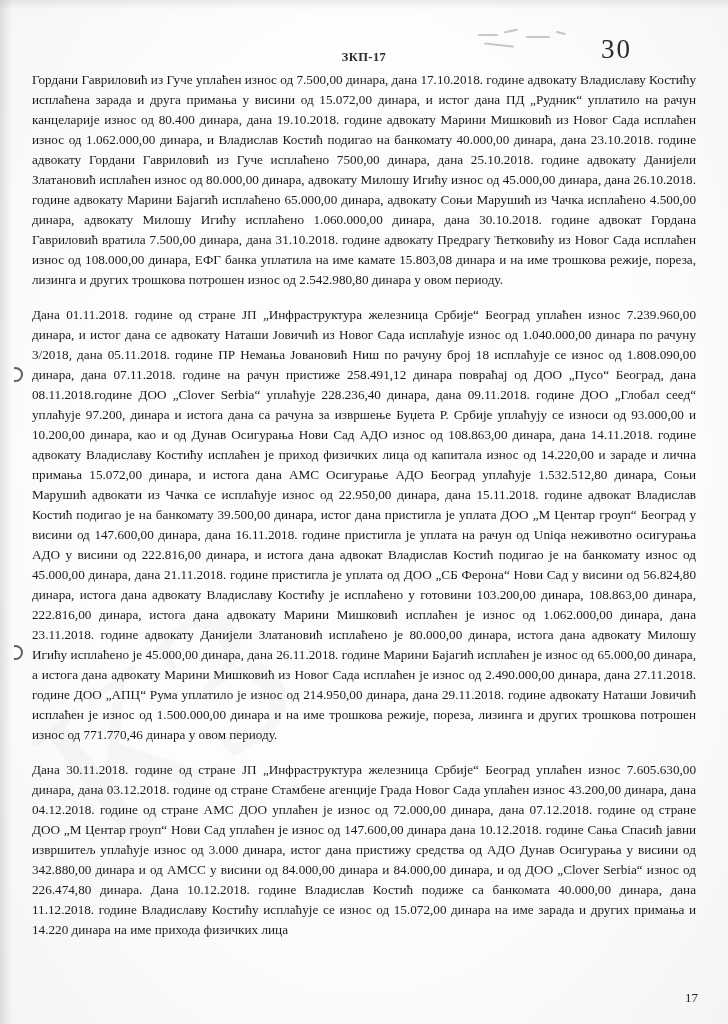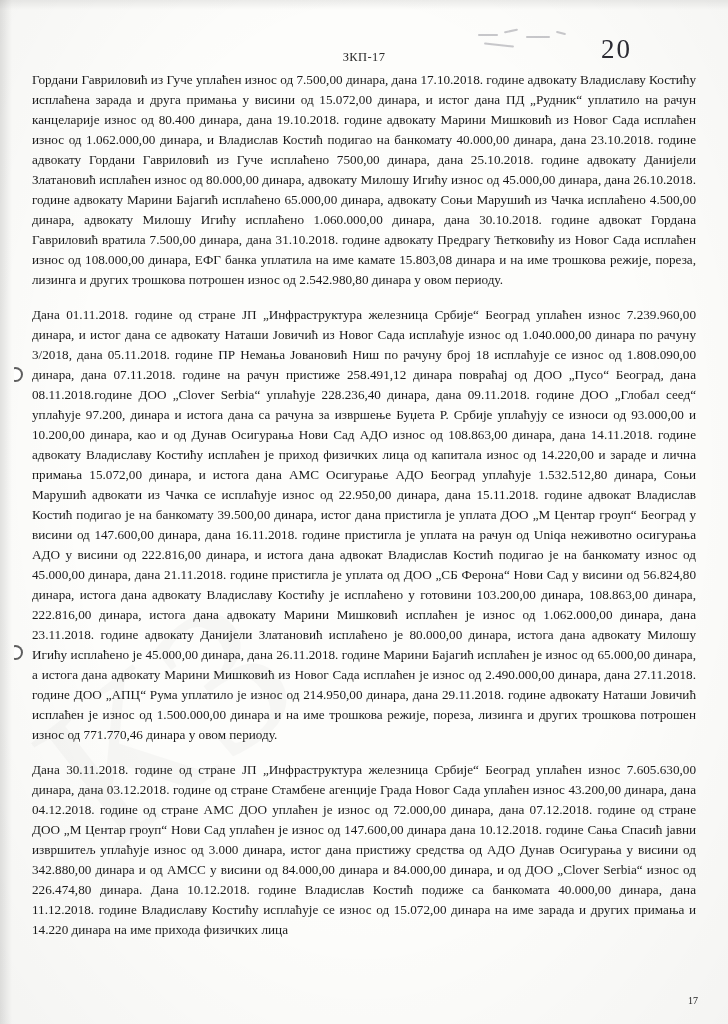--- a/index.html
+++ b/index.html
@@ -45,20 +45,21 @@
   }
   .header-code {
     position: absolute;
     top: 50px;
     left: 0;
     width: 728px;
     text-align: center;
     font-size: 12.5px;
     letter-spacing: 0.4px;
     color: #2a2a2a;
+    font-weight: bold;
   }
   .page-stamp {
     position: absolute;
     top: 34px;
     right: 96px;
     font-family: "Liberation Serif", serif;
     font-size: 27px;
     color: #2b2b33;
     letter-spacing: 2px;
   }
@@ -91,21 +92,21 @@
     text-justify: inter-word;
     hyphens: none;
     color: #1b1b1b;
   }
   p.para.gap {
   }
   .footer-num {
     position: absolute;
     bottom: 18px;
     right: 30px;
-    font-size: 10px;
+    font-size: 13px;
     color: #242424;
   }
   
   .punch {
     position: absolute;
     left: 8px;
     width: 15px;
     height: 15px;
     border-radius: 50%;
     background: #ffffff;
@@ -141,21 +142,21 @@
   <div class="watermark">КЗ</div>
 
   <div class="stamp-marks">
     <span style="left:0px; top:4px; width:20px; height:2px;"></span>
     <span style="left:26px; top:0px; width:14px; height:2px; transform:rotate(-12deg);"></span>
     <span style="left:48px; top:6px; width:24px; height:2px;"></span>
     <span style="left:78px; top:2px; width:10px; height:2px; transform:rotate(14deg);"></span>
     <span style="left:6px; top:14px; width:30px; height:2px; transform:rotate(6deg);"></span>
   </div>
 
-  <div class="page-stamp">20</div>
+  <div class="page-stamp">30</div>
 
   <div class="header-code">ЗКП-17</div>
 
   <div class="punch one"></div>
   <div class="punch two"></div>
 
   <div class="content">
     <p class="para">Гордани Гавриловић из Гуче уплаћен износ од 7.500,00 динара, дана 17.10.2018. године адвокату Владиславу Костићу исплаћена зарада и друга примања у висини од 15.072,00 динара, и истог дана ПД „Рудник“ уплатило на рачун канцеларије износ од 80.400 динара, дана 19.10.2018. године адвокату Марини Мишковић из Новог Сада исплаћен износ од 1.062.000,00 динара, и Владислав Костић подигао на банкомату 40.000,00 динара, дана 23.10.2018. године адвокату Гордани Гавриловић из Гуче исплаћено 7500,00 динара, дана 25.10.2018. године адвокату Данијели Златановић исплаћен износ од 80.000,00 динара, адвокату Милошу Игићу износ од 45.000,00 динара, дана 26.10.2018. године адвокату Марини Бајагић исплаћено 65.000,00 динара, адвокату Соњи Марушић из Чачка исплаћено 4.500,00 динара, адвокату Милошу Игићу исплаћено 1.060.000,00 динара, дана 30.10.2018. године адвокат Гордана Гавриловић вратила 7.500,00 динара, дана 31.10.2018. године адвокату Предрагу Ћетковићу из Новог Сада исплаћен износ од 108.000,00 динара, ЕФГ банка уплатила на име камате 15.803,08 динара и на име трошкова режије, пореза, лизинга и других трошкова потрошен износ од 2.542.980,80 динара у овом периоду.</p>
     <p class="para gap">Дана 01.11.2018. године од стране ЈП „Инфраструктура железница Србије“ Београд уплаћен износ 7.239.960,00 динара, и истог дана се адвокату Наташи Јовичић из Новог Сада исплаћује износ од 1.040.000,00 динара по рачуну 3/2018, дана 05.11.2018. године ПР Немања Јовановић Ниш по рачуну број 18 исплаћује се износ од 1.808.090,00 динара, дана 07.11.2018. године на рачун пристиже 258.491,12 динара повраћај од ДОО „Пусо“ Београд, дана 08.11.2018.године ДОО „Clover Serbia“ уплаћује 228.236,40 динара, дана 09.11.2018. године ДОО „Глобал сеед“ уплаћује 97.200, динара и истога дана са рачуна за извршење Буџета Р. Србије уплаћују се износи од 93.000,00 и 10.200,00 динара, као и од Дунав Осигурања Нови Сад АДО износ од 108.863,00 динара, дана 14.11.2018. године адвокату Владиславу Костићу исплаћен је приход физичких лица од капитала износ од 14.220,00 и зараде и лична примања 15.072,00 динара, и истога дана АМС Осигурање АДО Београд уплаћује 1.532.512,80 динара, Соњи Марушић адвокати из Чачка се исплаћује износ од 22.950,00 динара, дана 15.11.2018. године адвокат Владислав Костић подигао је на банкомату 39.500,00 динара, истог дана пристигла је уплата ДОО „М Центар гроуп“ Београд у висини од 147.600,00 динара, дана 16.11.2018. године пристигла је уплата на рачун од Uniqa неживотно осигурања АДО у висини од 222.816,00 динара, и истога дана адвокат Владислав Костић подигао је на банкомату износ од 45.000,00 динара, дана 21.11.2018. године пристигла је уплата од ДОО „СБ Ферона“ Нови Сад у висини од 56.824,80 динара, истога дана адвокату Владиславу Костићу је исплаћено у готовини 103.200,00 динара, 108.863,00 динара, 222.816,00 динара, истога дана адвокату Марини Мишковић исплаћен је износ од 1.062.000,00 динара, дана 23.11.2018. године адвокату Данијели Златановић исплаћено је 80.000,00 динара, истога дана адвокату Милошу Игићу исплаћено је 45.000,00 динара, дана 26.11.2018. године Марини Бајагић исплаћен је износ од 65.000,00 динара, а истога дана адвокату Марини Мишковић из Новог Сада исплаћен је износ од 2.490.000,00 динара, дана 27.11.2018. године ДОО „АПЦ“ Рума уплатило је износ од 214.950,00 динара, дана 29.11.2018. године адвокату Наташи Јовичић исплаћен је износ од 1.500.000,00 динара и на име трошкова режије, пореза, лизинга и других трошкова потрошен износ од 771.770,46 динара у овом периоду.</p>
     <p class="para gap">Дана 30.11.2018. године од стране ЈП „Инфраструктура железница Србије“ Београд уплаћен износ 7.605.630,00 динара, дана 03.12.2018. године од стране Стамбене агенције Града Новог Сада уплаћен износ 43.200,00 динара, дана 04.12.2018. године од стране АМС ДОО уплаћен је износ од 72.000,00 динара, дана 07.12.2018. године од стране ДОО „М Центар гроуп“ Нови Сад уплаћен је износ од 147.600,00 динара дана 10.12.2018. године Сања Спасић јавни извршитељ уплаћује износ од 3.000 динара, истог дана пристижу средства од АДО Дунав Осигурања у висини од 342.880,00 динара и од АМСС у висини од 84.000,00 динара и 84.000,00 динара, и од ДОО „Clover Serbia“ износ од 226.474,80 динара. Дана 10.12.2018. године Владислав Костић подиже са банкомата 40.000,00 динара, дана 11.12.2018. године Владиславу Костићу исплаћује се износ од 15.072,00 динара на име зарада и других примања и 14.220 динара на име прихода физичких лица</p>

